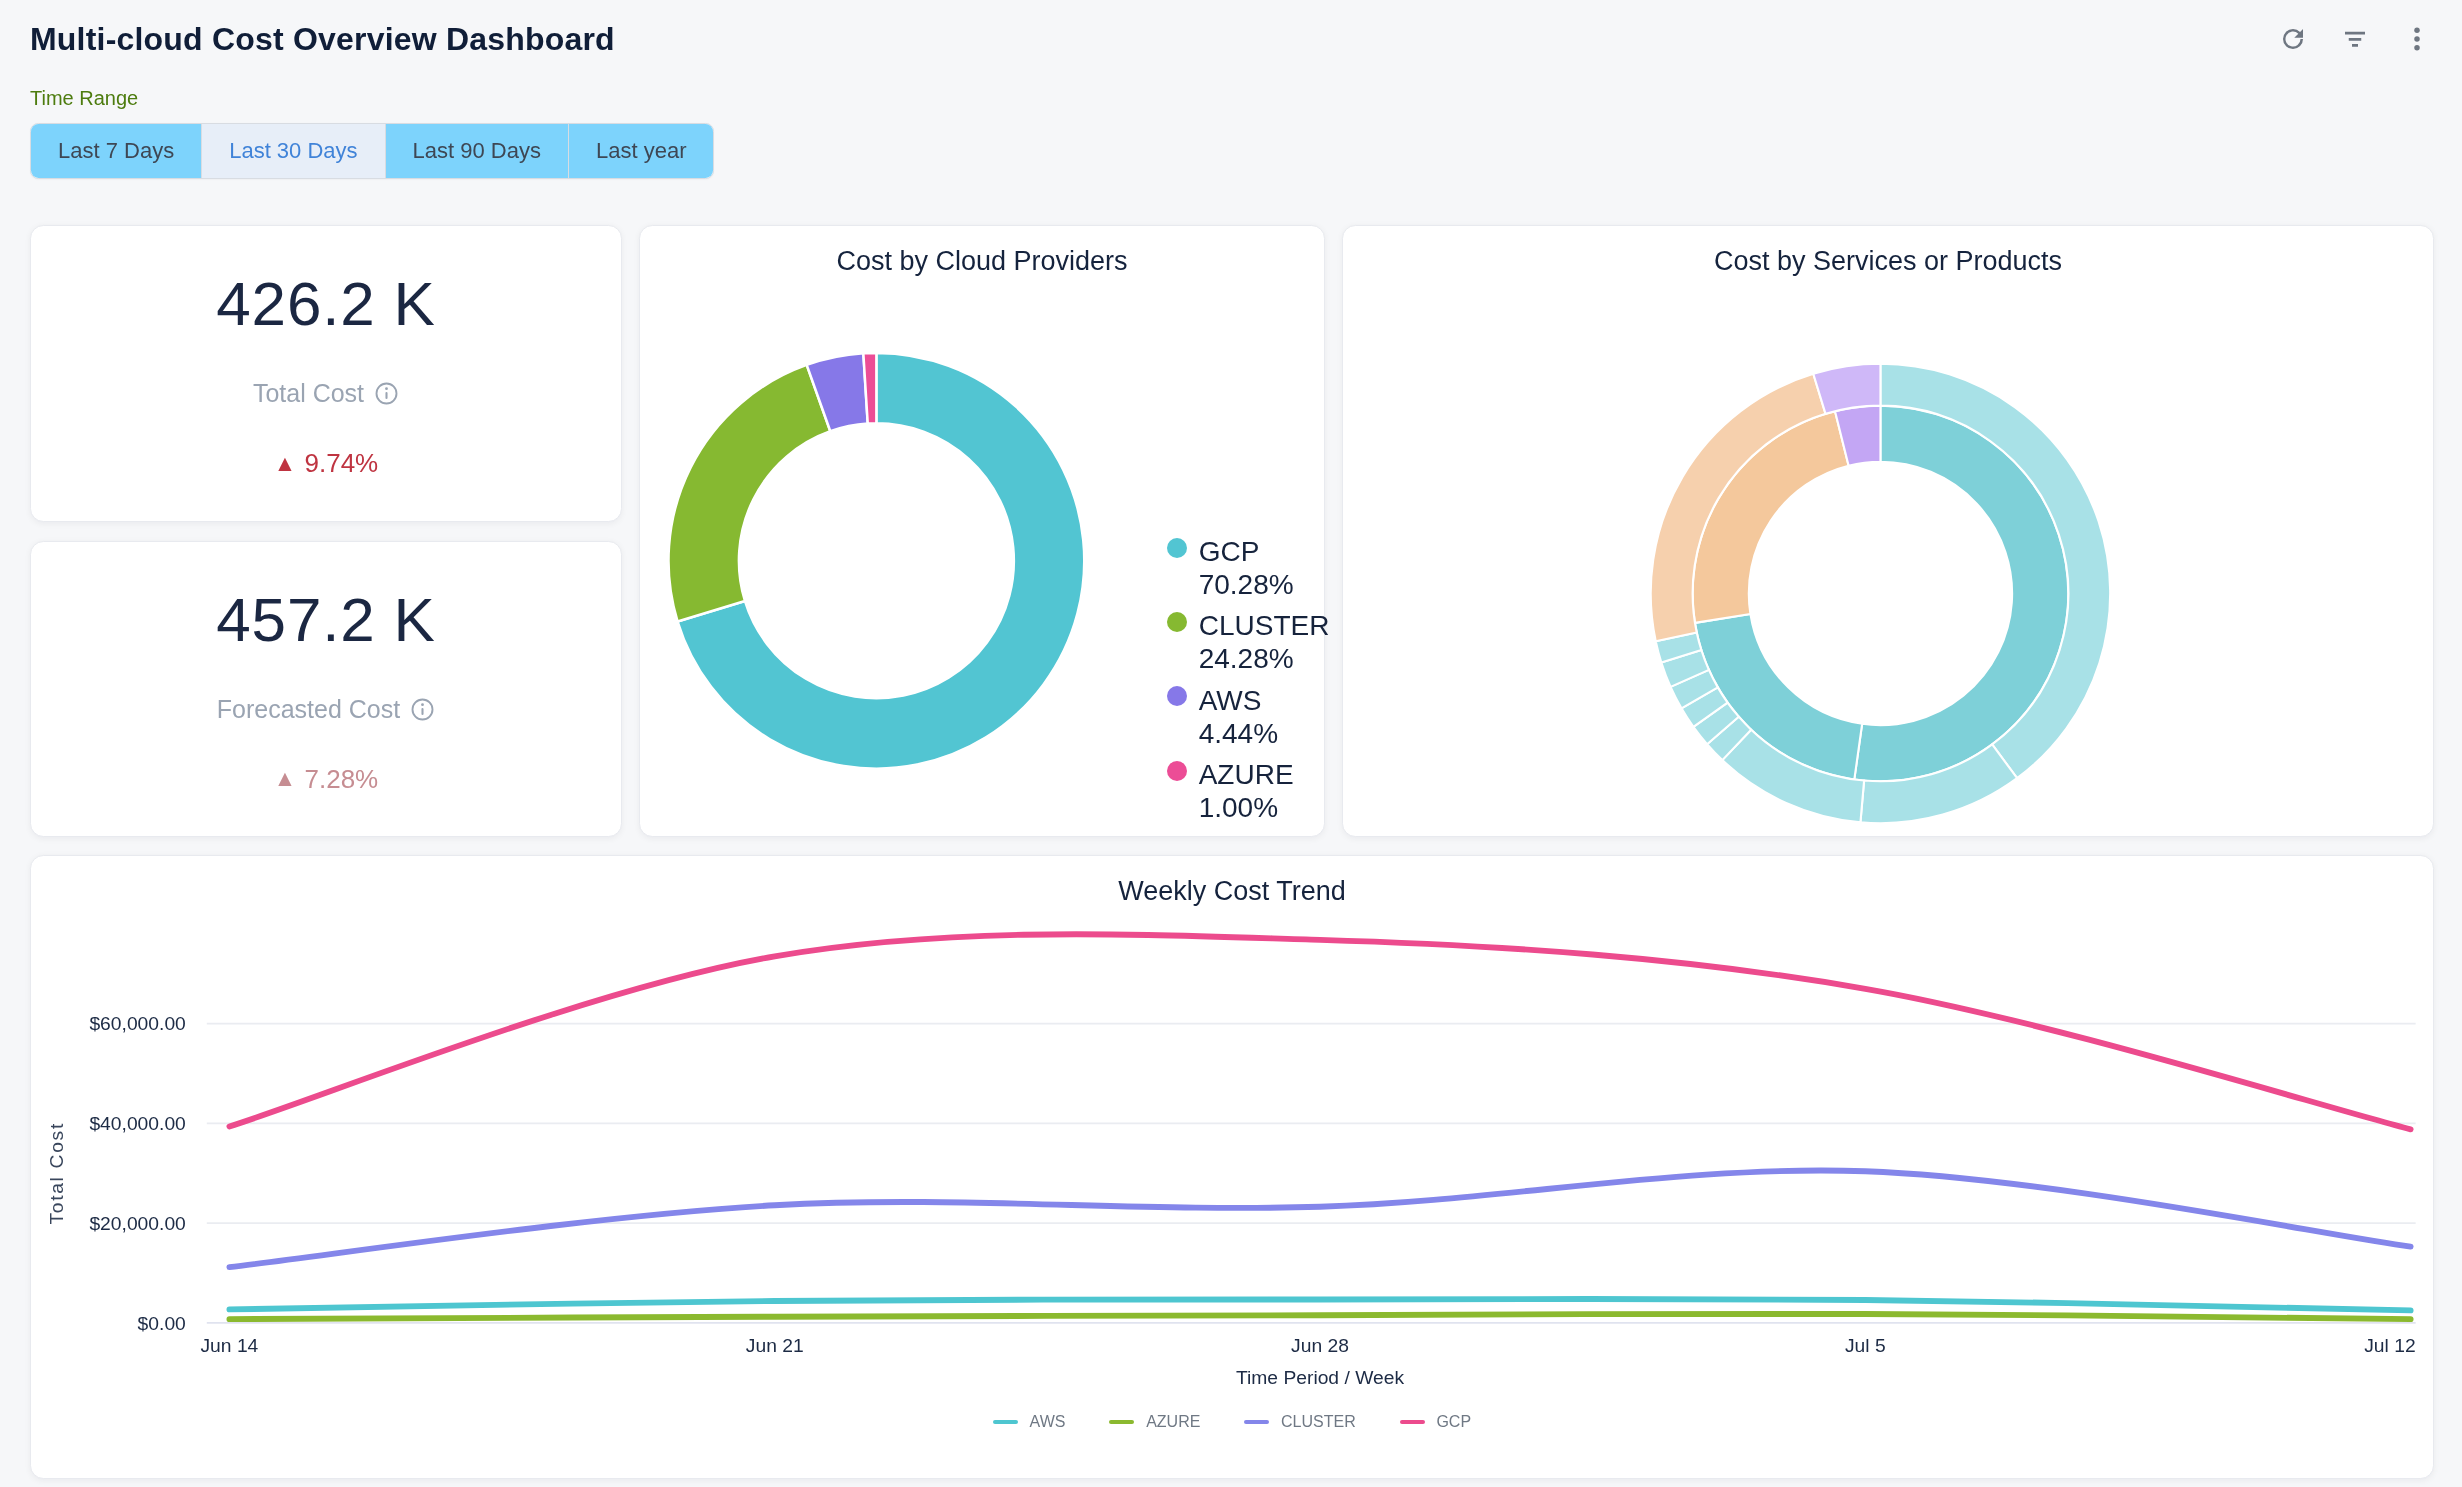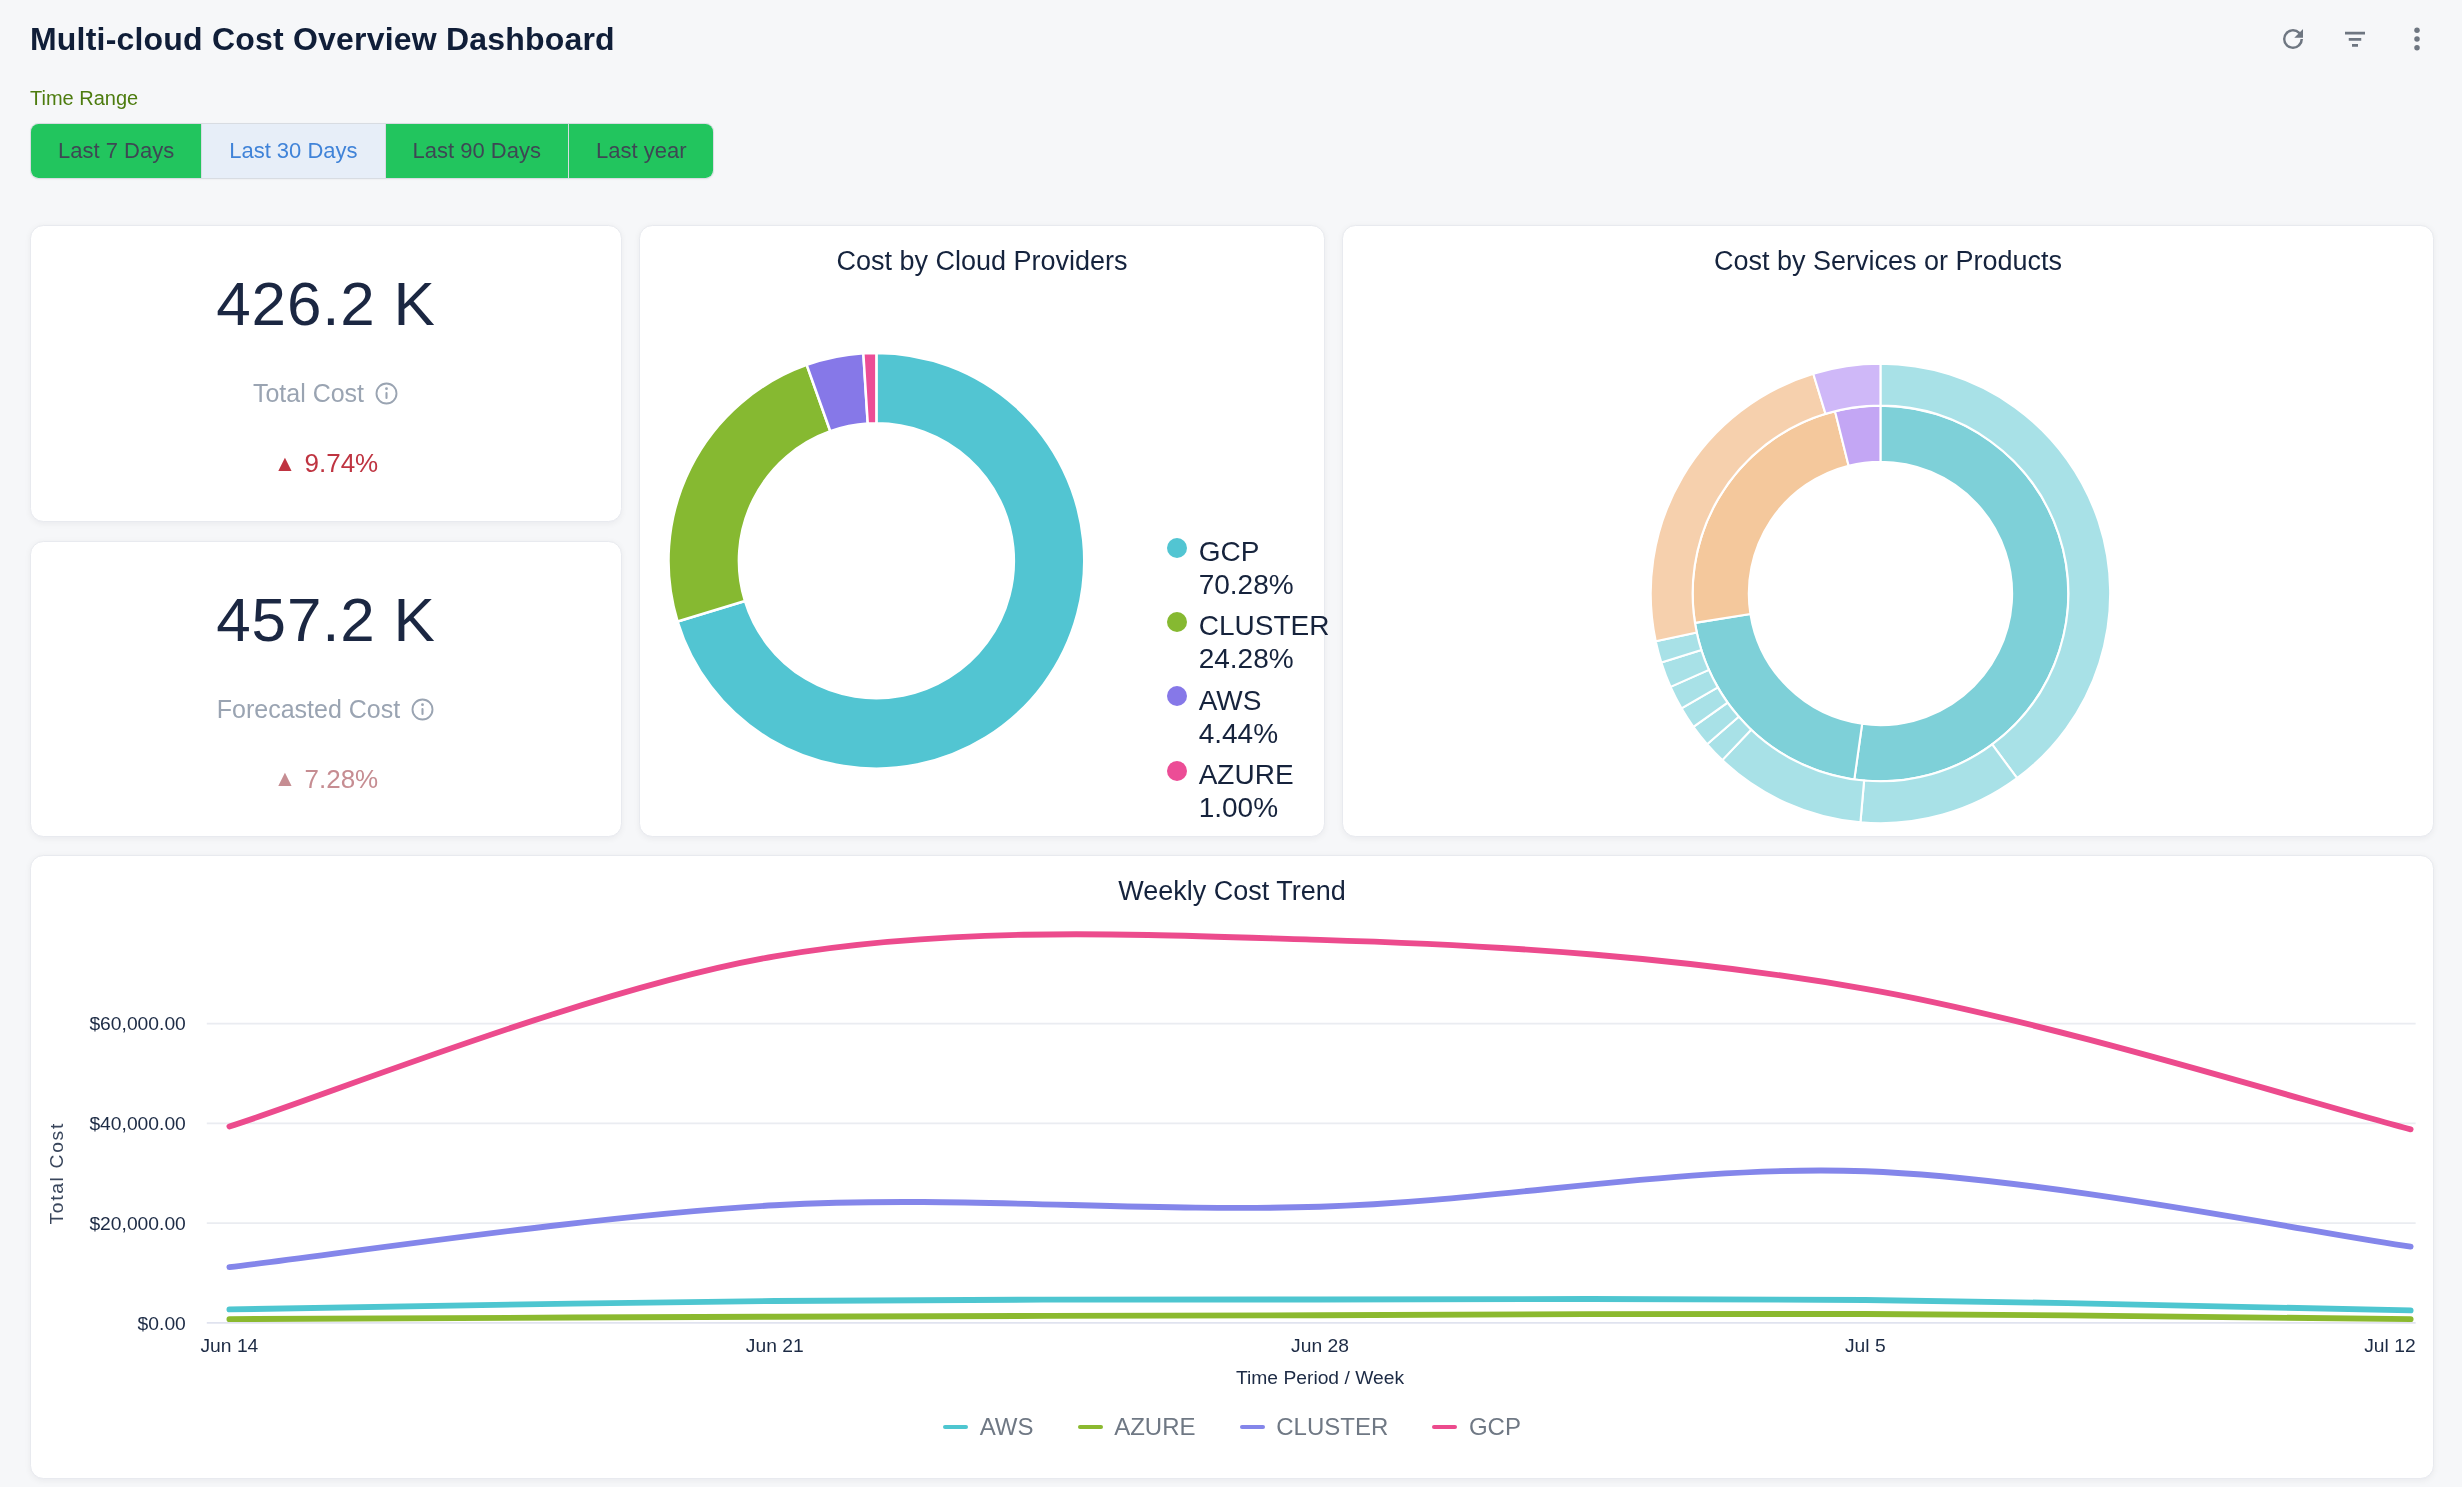--- a/index.html
+++ b/index.html
@@ -10,21 +10,21 @@
   .header{position:absolute;left:30px;right:25px;top:8.4px;height:62px;display:flex;align-items:center;justify-content:space-between;}
   .page-title{margin:0;font-size:32px;font-weight:700;color:#101e38;letter-spacing:0.2px;text-align:right;}
   .header-actions{display:flex;align-items:center;gap:22px;}
   .icon-btn{width:40px;height:40px;border:none;background:transparent;padding:0;display:flex;align-items:center;justify-content:center;cursor:pointer;color:#6e7681;}
   .icon-btn svg{width:30px;height:30px;fill:#6e7681;}
 
   
   .timerange{position:absolute;left:30px;top:87px;}
   .tr-label{font-size:20px;color:#4d7c0f;margin-bottom:13.4px;}
   .segmented{display:inline-flex;border:0.8px solid #d8dce2;border-radius:8.4px;background:#fff;overflow:hidden;box-shadow:0 0.8px 1.7px rgba(16,24,40,.03);}
-  .seg-btn{padding:0 27px;height:54px;font-size:22px;line-height:54px;color:#3e4754;background:#22c55e;border:none;border-left:0.8px solid #d8dce2;cursor:pointer;font-family:inherit;}
+  .seg-btn{padding:0 27px;height:54px;font-size:22px;line-height:54px;color:#3e4754;background:#7dd3fc;border:none;border-left:0.8px solid #d8dce2;cursor:pointer;font-family:inherit;}
   .seg-btn:first-child{border-left:none;}
   .seg-btn.selected{background:#e7eef8;color:#4083d8;text-align:center;}
 
   
   .card{position:absolute;background:#fff;border:0.8px solid #e8eaef;border-radius:13.4px;box-shadow:0 1.7px 6.7px rgba(16,24,40,.05);}
   .card-title{position:absolute;top:20px;left:0;right:0;margin:0;text-align:center;font-size:27px;font-weight:400;color:#15233d;}
 
   .kpi-card-1{left:30px;top:225px;width:590px;height:295px;}
   .kpi-card-2{left:30px;top:541px;width:590px;height:294px;}
   .kpi-inner{position:absolute;inset:0;display:flex;flex-direction:column;align-items:center;justify-content:center;gap:40px;}
@@ -39,21 +39,21 @@
   .donut-legend{position:absolute;left:527px;top:309px;width:168px;display:flex;flex-direction:column;gap:8.4px;}
   .legend-item{display:flex;align-items:flex-start;gap:11.7px;font-size:28px;color:#16233c;line-height:1.18;cursor:pointer;}
   .legend-dot{width:20px;height:20px;border-radius:50%;flex:none;margin-top:2.5px;}
 
   .sunburst-card{left:1342px;top:225px;width:1090px;height:610px;}
   .sunburst-svg{position:absolute;inset:0;}
 
   .trend-card{left:30px;top:855px;width:2402px;height:622px;}
   .trend-svg{position:absolute;inset:0;}
   .trend-legend{position:absolute;left:0;right:0;top:557px;display:flex;justify-content:center;align-items:center;gap:44px;}
-  .tl-item{display:flex;align-items:center;gap:11.7px;font-size:24px;color:#6f7884;cursor:pointer;}
+  .tl-item{display:flex;align-items:center;gap:11.7px;font-size:16px;color:#6f7884;cursor:pointer;}
   .tl-swatch{width:25px;height:4.2px;border-radius:2.5px;}
 
   svg text{font-family:"Liberation Sans","DejaVu Sans",sans-serif;}
 </style>
 </head>
 <body>
 
 <div class="page">
 
   <div class="header">

